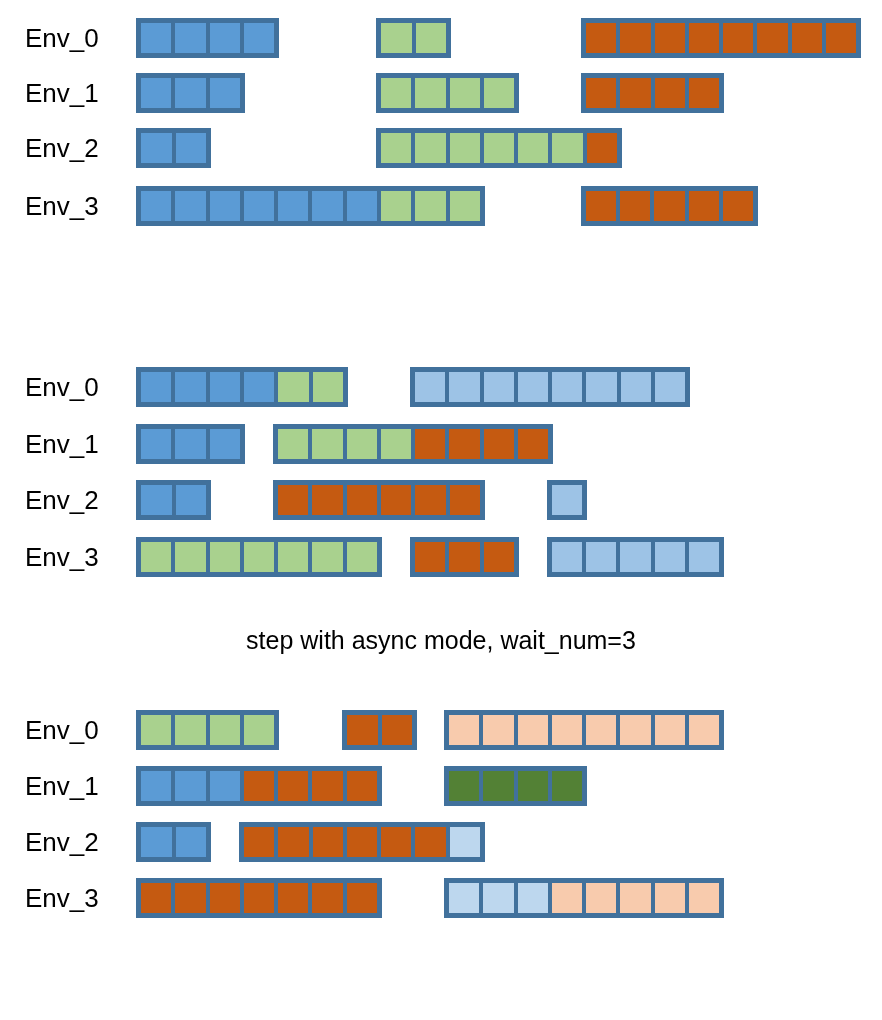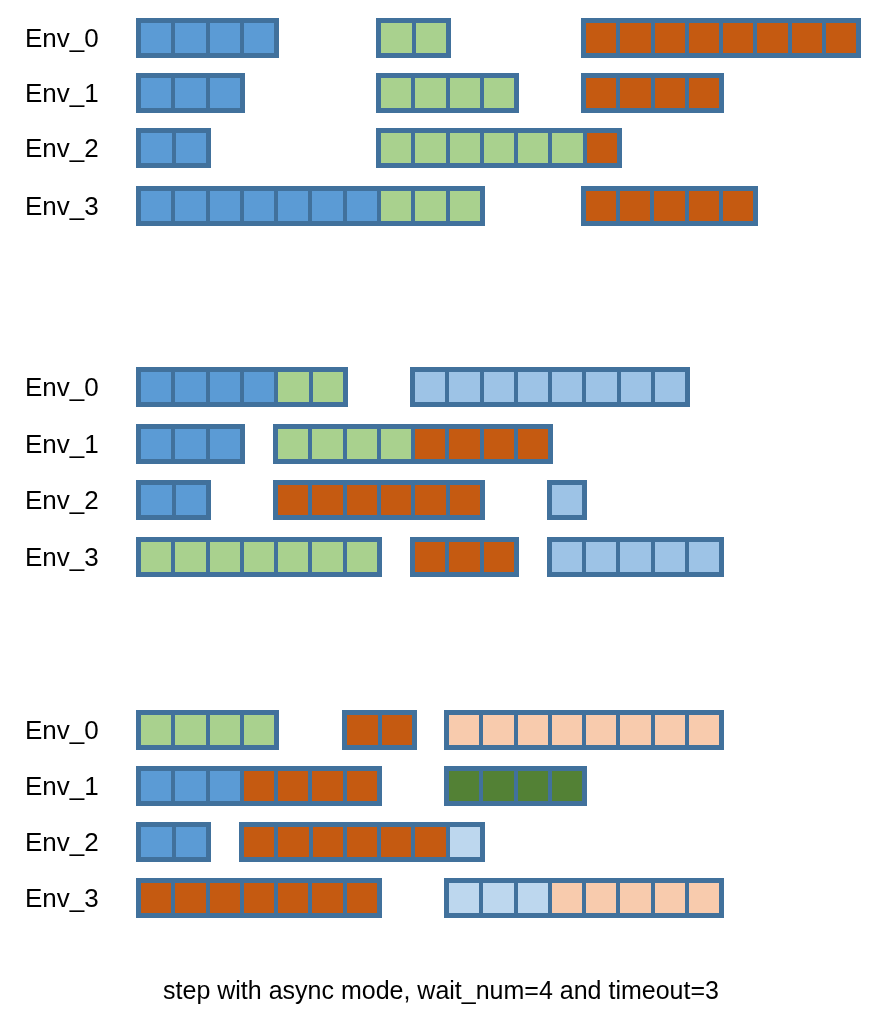--- a/index.html
+++ b/index.html
@@ -192,20 +192,21 @@
         <div class="cell" style="background: rgb(197, 90, 17);"></div>
         <div class="cell" style="background: rgb(197, 90, 17);"></div>
       </div>
       <div class="bar" style="left: 547px; top: 537px; width: 177px; background: rgb(65, 113, 156);">
         <div class="cell" style="background: rgb(157, 195, 230);"></div>
         <div class="cell" style="background: rgb(157, 195, 230);"></div>
         <div class="cell" style="background: rgb(157, 195, 230);"></div>
         <div class="cell" style="background: rgb(157, 195, 230);"></div>
         <div class="cell" style="background: rgb(157, 195, 230);"></div>
       </div>
+      <div class="caption" style="top: 626px;">step with async mode, wait_num=3</div>
     </div>
     <div class="panel">
       <div class="env-label" style="top: 710px;">Env_0</div>
       <div class="bar" style="left: 136px; top: 710px; width: 143px; background: rgb(65, 113, 156);">
         <div class="cell" style="background: rgb(169, 209, 142);"></div>
         <div class="cell" style="background: rgb(169, 209, 142);"></div>
         <div class="cell" style="background: rgb(169, 209, 142);"></div>
         <div class="cell" style="background: rgb(169, 209, 142);"></div>
       </div>
       <div class="bar" style="left: 342px; top: 710px; width: 75px; background: rgb(65, 113, 156);">
@@ -265,15 +266,14 @@
       <div class="bar" style="left: 444px; top: 878px; width: 280px; background: rgb(65, 113, 156);">
         <div class="cell" style="background: rgb(189, 215, 238);"></div>
         <div class="cell" style="background: rgb(189, 215, 238);"></div>
         <div class="cell" style="background: rgb(189, 215, 238);"></div>
         <div class="cell" style="background: rgb(248, 203, 173);"></div>
         <div class="cell" style="background: rgb(248, 203, 173);"></div>
         <div class="cell" style="background: rgb(248, 203, 173);"></div>
         <div class="cell" style="background: rgb(248, 203, 173);"></div>
         <div class="cell" style="background: rgb(248, 203, 173);"></div>
       </div>
-      <div class="caption" style="top: 976px;">step with async mode, wait_num=4 and timeout=3</div>
     </div>
   </div>
 
 </body></html>

